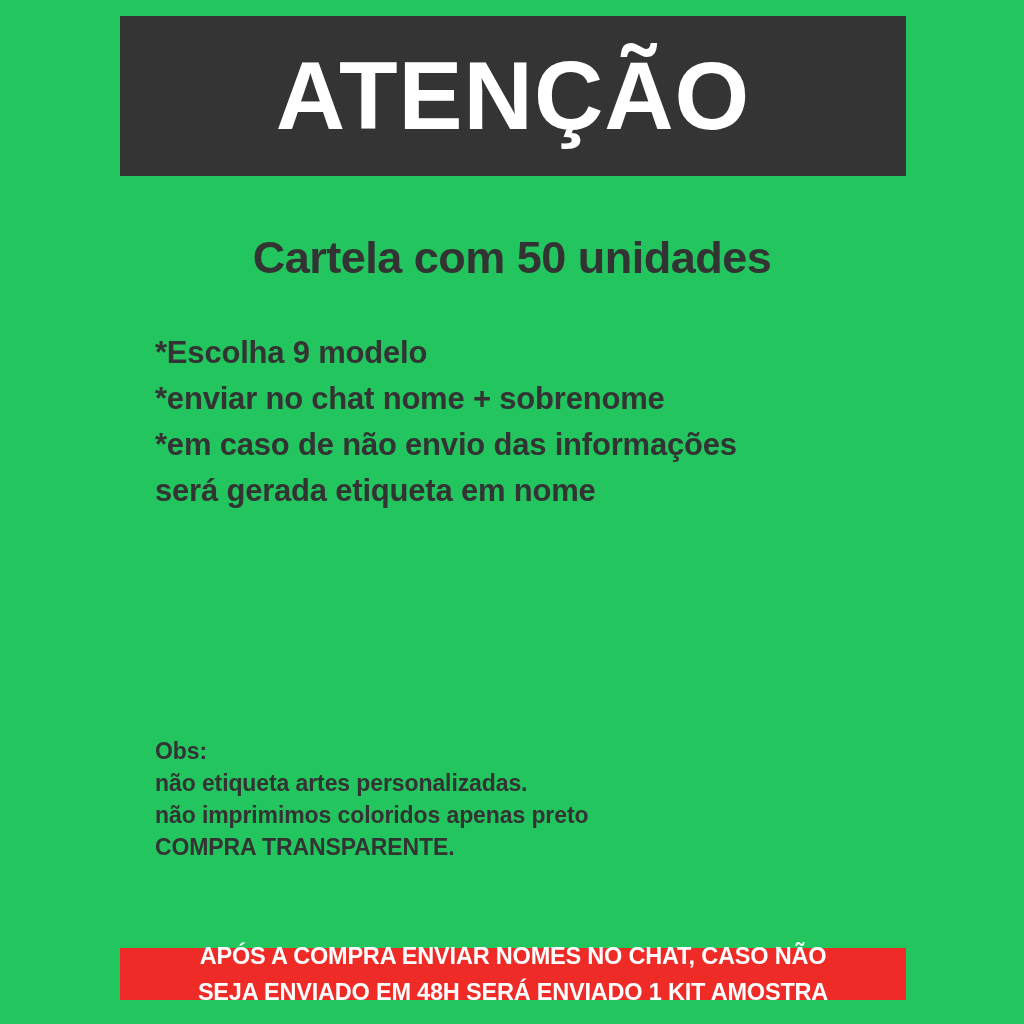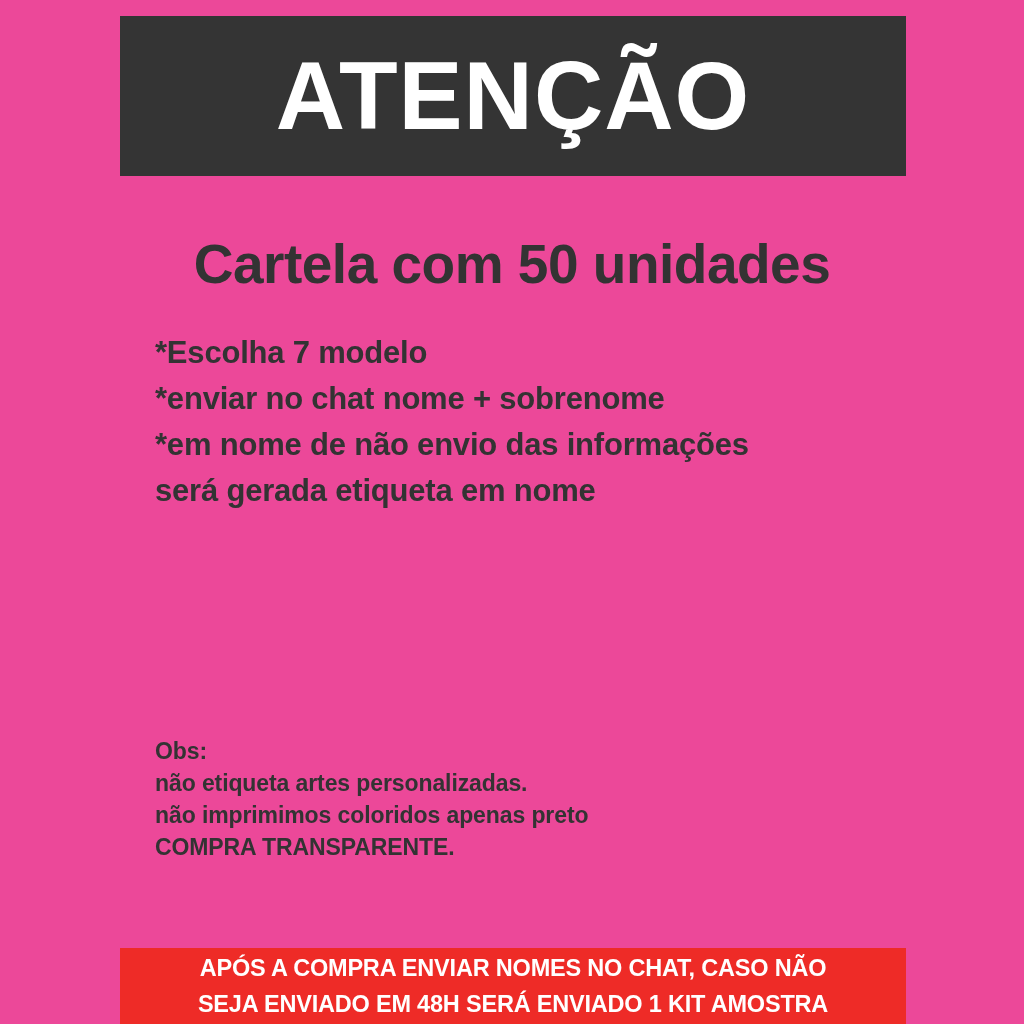--- a/index.html
+++ b/index.html
@@ -11,21 +11,21 @@
     height: 1024px;
     background: #ffffff;
     font-family: "Liberation Sans", sans-serif;
     color: #333333;
     overflow: hidden;
   }
   .page {
     position: relative;
     width: 1024px;
     height: 1024px;
-    background: #ec4899;
+    background: #22c55e;
   }
   .header-banner {
     position: absolute;
     left: 120px;
     top: 16px;
     width: 786px;
     height: 160px;
     background: #343434;
     display: flex;
     align-items: center;
@@ -38,21 +38,21 @@
     letter-spacing: 1px;
     line-height: 1;
     white-space: nowrap;
   }
   .subtitle {
     position: absolute;
     left: 0;
     top: 232px;
     width: 1024px;
     text-align: center;
-    font-size: 55px;
+    font-size: 45px;
     font-weight: bold;
     color: #333333;
     letter-spacing: -0.5px;
   }
   .instructions {
     position: absolute;
     left: 155px;
     top: 330px;
     width: 800px;
   }
@@ -76,21 +76,21 @@
     color: #333333;
     line-height: 32px;
     white-space: nowrap;
     letter-spacing: -0.1px;
   }
   .alert-banner {
     position: absolute;
     left: 120px;
     top: 948px;
     width: 786px;
-    height: 76px;
+    height: 52px;
     background: #ee2b27;
     display: flex;
     flex-direction: column;
     align-items: center;
     justify-content: center;
     box-sizing: border-box;
   }
   .alert-banner .alert-line {
     color: #ffffff;
     font-size: 23.5px;
@@ -105,23 +105,23 @@
 
 <div class="page">
 
   <div class="header-banner">
     <div class="title">ATENÇÃO</div>
   </div>
 
   <div class="subtitle">Cartela com 50 unidades</div>
 
   <div class="instructions">
-    <div class="line">*Escolha 7 modelo</div>
+    <div class="line">*Escolha 9 modelo</div>
     <div class="line">*enviar no chat nome + sobrenome</div>
-    <div class="line">*em nome de não envio das informações</div>
+    <div class="line">*em caso de não envio das informações</div>
     <div class="line">será gerada etiqueta em nome</div>
   </div>
 
   <div class="notes">
     <div class="line">Obs:</div>
     <div class="line">não etiqueta artes personalizadas.</div>
     <div class="line">não imprimimos coloridos apenas preto</div>
     <div class="line">COMPRA TRANSPARENTE.</div>
   </div>
 

